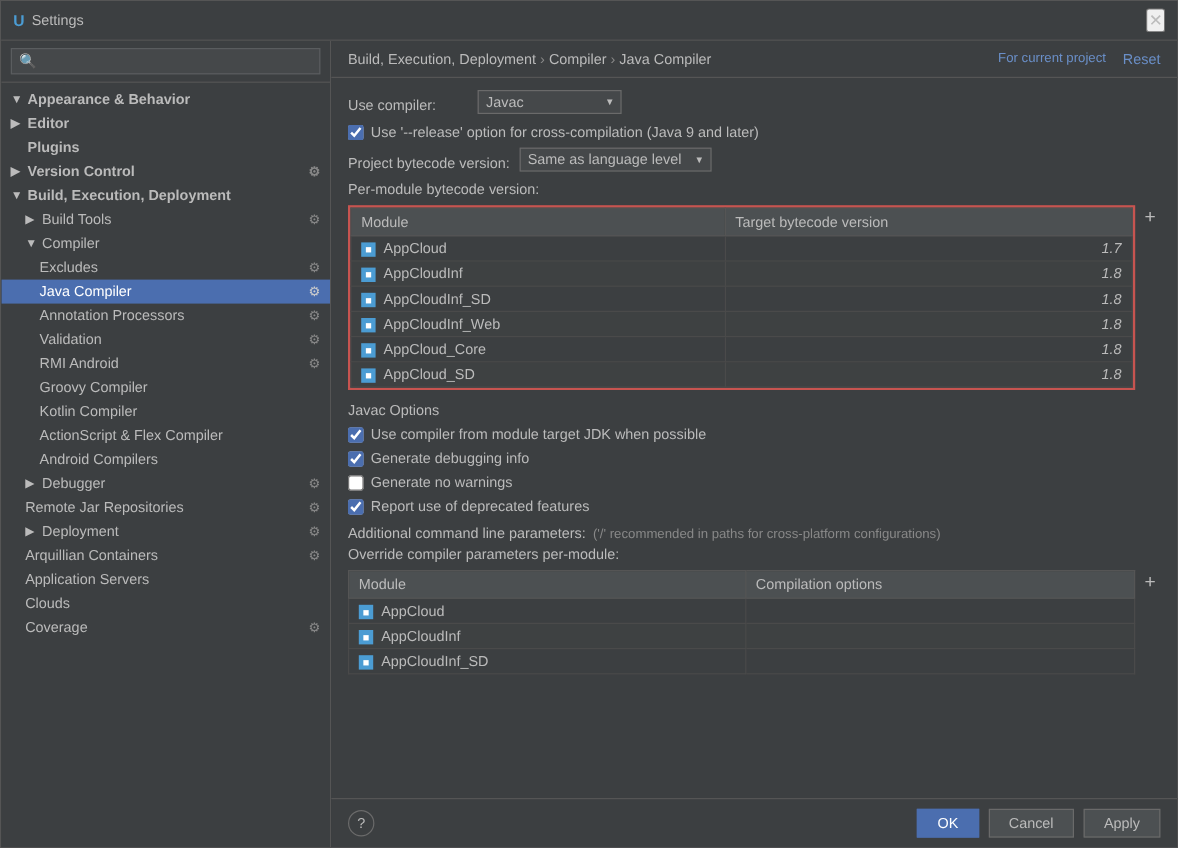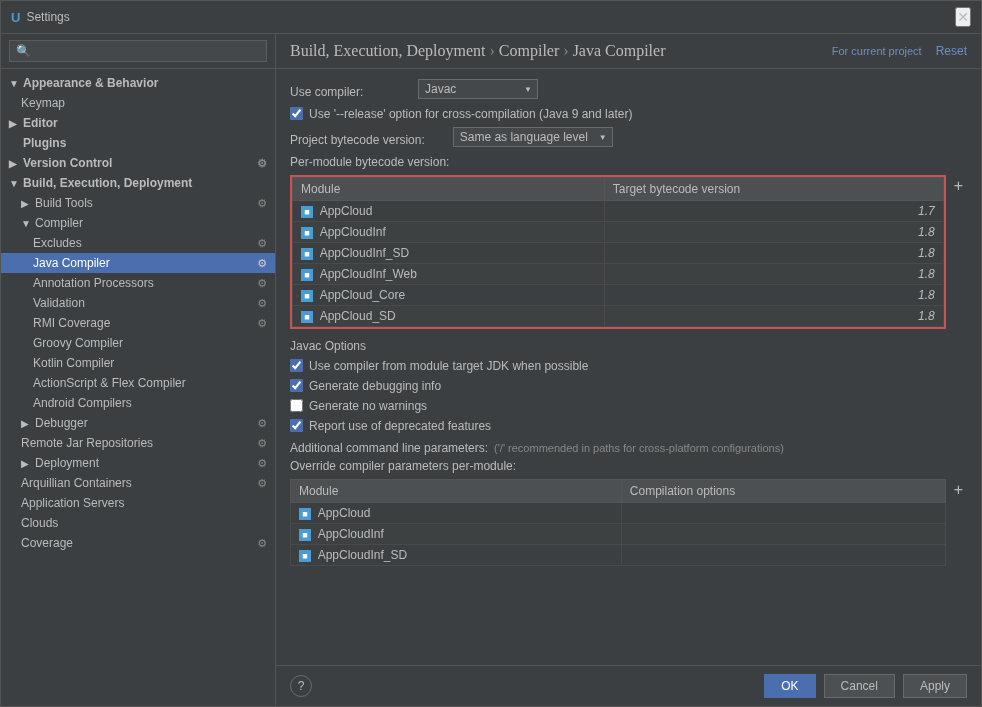--- a/index.html
+++ b/index.html
@@ -106,22 +106,21 @@
     }
     .content-header {
       padding: 8px 14px;
       border-bottom: 1px solid #555;
       display: flex;
       align-items: center;
       justify-content: space-between;
     }
     .breadcrumb {
       color: #bbbbbb;
-      font-size: 16px;
-      font-family: Liberation Serif, serif;
+      font-size: 12px;
     }
     .breadcrumb span { color: #6a8fc8; }
     .header-right {
       display: flex;
       align-items: center;
       gap: 14px;
     }
     .for-project {
       color: #6a8fc8;
       font-size: 11px;
@@ -151,39 +150,38 @@
       background: #45484a;
       border: 1px solid #6a6a6a;
       color: #bbbbbb;
       padding: 2px 20px 2px 6px;
       font-size: 12px;
       appearance: none;
       -webkit-appearance: none;
       position: relative;
       min-width: 120px;
       cursor: pointer;
-      margin-left: 20px;
     }
     .select-wrapper {
       position: relative;
       display: inline-block;
     }
     .select-wrapper::after {
       content: '▼';
       font-size: 8px;
       position: absolute;
       right: 6px;
       top: 50%;
       transform: translateY(-50%);
       pointer-events: none;
       color: #bbbbbb;
     }
     .checkbox-row {
       display: flex;
-      align-items: flex-start;
+      align-items: flex-end;
       gap: 6px;
       margin-bottom: 6px;
     }
     .checkbox-row input[type="checkbox"] {
       accent-color: #4b6eaf;
     }
     .section-header {
       color: #bbbbbb;
       font-size: 12px;
       margin-bottom: 6px;
@@ -338,23 +336,20 @@
     <div class="sidebar">
       <div class="search-box">
         <input class="search-input" type="text" placeholder="🔍" style="">
       </div>
       <div class="sidebar-tree">
 
         <div class="tree-item section">
           <span class="tree-expand">▼</span>
           <span>Appearance &amp; Behavior</span>
         </div>
-        <div class="tree-item level1">
-          <span>Keymap</span>
-        </div>
 
         <div class="tree-item section">
           <span class="tree-expand">▶</span>
           <span>Editor</span>
         </div>
 
         <div class="tree-item section">
           <span class="tree-expand" style="width:10px;display:inline-block;"></span>
           <span>Plugins</span>
         </div>
@@ -399,21 +394,21 @@
           <span>Annotation Processors</span>
           <span style="font-size:11px;color:#888;">⚙</span>
         </div>
 
         <div class="tree-item level2" style="justify-content:space-between;">
           <span>Validation</span>
           <span style="font-size:11px;color:#888;">⚙</span>
         </div>
 
         <div class="tree-item level2" style="justify-content:space-between;">
-          <span>RMI Coverage</span>
+          <span>RMI Android</span>
           <span style="font-size:11px;color:#888;">⚙</span>
         </div>
 
         <div class="tree-item level2">
           <span>Groovy Compiler</span>
         </div>
 
         <div class="tree-item level2">
           <span>Kotlin Compiler</span>
         </div>

